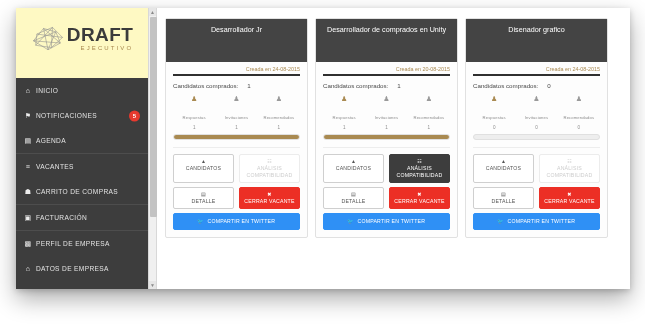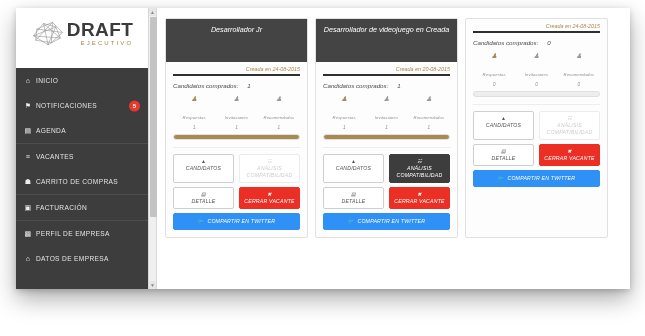--- a/index.html
+++ b/index.html
@@ -20,22 +20,22 @@
   }
   
   .sidebar {
     width: 132px;
     flex: 0 0 132px;
     background: #3d3d3d;
     display: flex;
     flex-direction: column;
   }
   .logo-box {
-    background: #ffffff;
-    height: 60px;
+    background: #fef9c3;
+    height: 70px;
     display: flex;
     align-items: center;
     justify-content: center;
     padding: 4px 6px 14px 6px;
   }
   .logo-inner { display: flex; align-items: center; gap: 2px; }
   .logo-mark { width: 34px; height: 28px; }
   .logo-text { display: flex; flex-direction: column; line-height: 1; }
   .logo-draft {
     font-size: 19px; font-weight: bold; letter-spacing: .4px;
@@ -93,21 +93,20 @@
   
   .content {
     flex: 1;
     background: #ffffff;
     padding: 10px 8px 0 8px;
     display: flex;
     flex-wrap: wrap;
     align-content: flex-start;
     gap: 8px 7px;
     overflow: hidden;
-    font-style: italic;
   }
   .card {
     width: 143px;
     background: #fdfdfd;
     border: 1px solid #e1e1e1;
     border-radius: 2px;
     display: flex;
     flex-direction: column;
   }
   .card-head {
@@ -307,21 +306,21 @@
               <div>CERRAR VACANTE</div>
             </div>
           </div>
           <div class="twitter-row">
             <div class="btn twitter"><span class="tw">🐦</span><span>COMPARTIR EN TWITTER</span></div>
           </div>
         </div>
       </div>
       <div class="card">
         <div class="card-head">
-          <span>Desarrollador de videojuego en Creada</span>
+          <span>Desarrollador de comprados en Unity</span>
         </div>
         <div class="card-body">
           <div class="created">Creada en 20-08-2015</div>
           <div class="rule"></div>
           <div class="bought">
             <span>Candidatos comprados:</span>
             <span>1</span>
           </div>
           <div class="stats">
             <div class="stat primary"><span class="sic">♟</span><span class="slabel">Respuestas</span><div class="sval">1</div></div>
@@ -352,20 +351,23 @@
               <span class="bic">✖</span>
               <div>CERRAR VACANTE</div>
             </div>
           </div>
           <div class="twitter-row">
             <div class="btn twitter"><span class="tw">🐦</span><span>COMPARTIR EN TWITTER</span></div>
           </div>
         </div>
       </div>
       <div class="card">
+        <div class="card-head">
+          <span>Disenador grafico</span>
+        </div>
         <div class="card-body">
           <div class="created">Creada en 24-08-2015</div>
           <div class="rule"></div>
           <div class="bought">
             <span>Candidatos comprados:</span>
             <span>0</span>
           </div>
           <div class="stats">
             <div class="stat primary"><span class="sic">♟</span><span class="slabel">Respuestas</span><div class="sval">0</div></div>
             <div class="stat"><span class="sic">♟</span><span class="slabel">Invitaciones</span><div class="sval">0</div></div>

